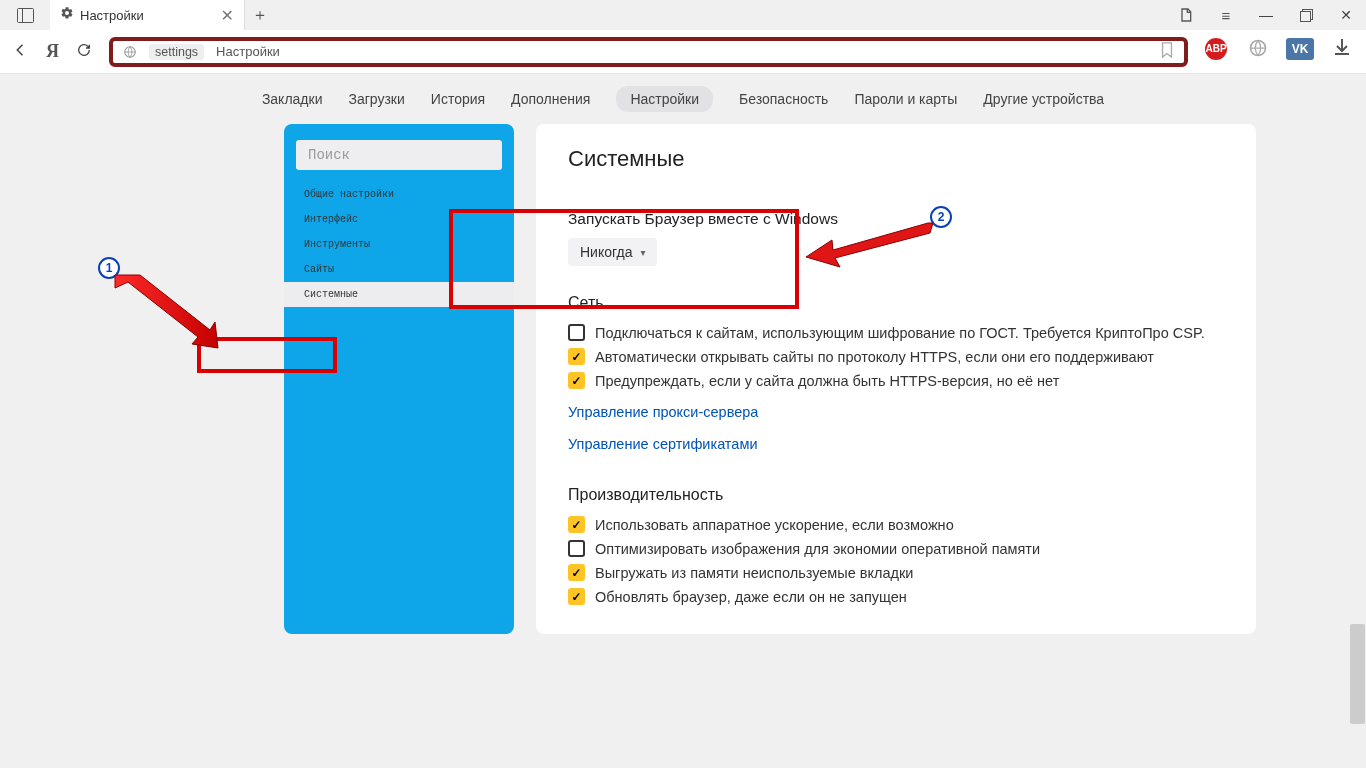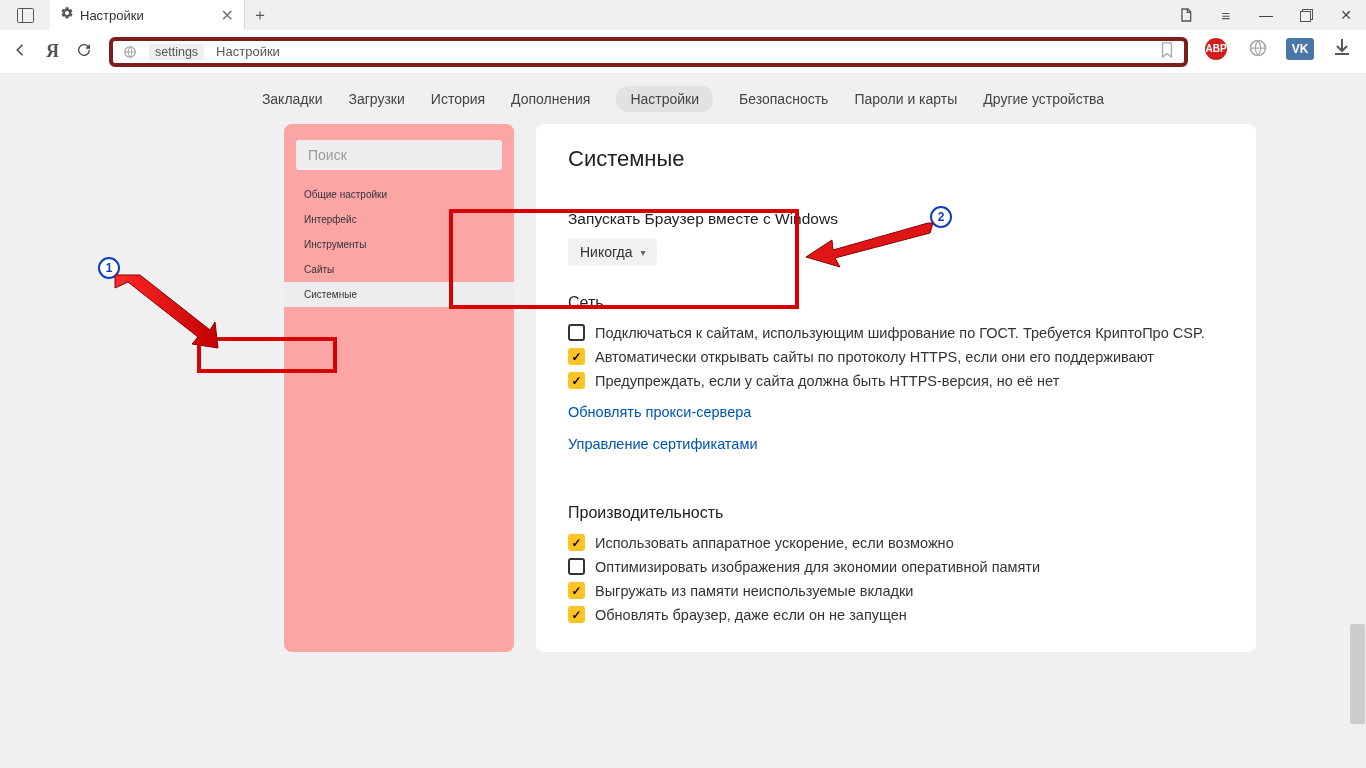--- a/index.html
+++ b/index.html
@@ -98,24 +98,25 @@
 }
 
 .content {
   display: flex;
   gap: 22px;
   padding: 0 22px 0 0;
   justify-content: center;
 }
 .sidebar {
   width: 230px;
-  background: #fca5a5;
+  background: #0ea5e9;
   border-radius: 8px;
   padding: 10px 0 20px 0;
   margin-left: 196px;
+  font-family: Liberation Mono, monospace;
 }
 .search-box {
   margin: 6px 12px 12px 12px;
   background: #eeedef;
   border-radius: 3px;
   padding: 7px 12px;
   color: #9b9b9b;
   font-size: 14px;
 }
 .side-item {
@@ -314,24 +315,24 @@
         </div>
         <div class="check-row">
           <div class="chk checked"></div>
           <label>Автоматически открывать сайты по протоколу HTTPS, если они его поддерживают</label>
         </div>
         <div class="check-row">
           <div class="chk checked"></div>
           <label>Предупреждать, если у сайта должна быть HTTPS-версия, но её нет</label>
         </div>
       </div>
-    <div><span class="link">Обновлять прокси-сервера</span></div>
+    <div><span class="link">Управление прокси-сервера</span></div>
     <div><span class="link">Управление сертификатами</span></div>
 
-    <div class="section-h" style="margin-top:44px">Производительность</div>
+    <div class="section-h" style="margin-top:26px">Производительность</div>
     <div id="perf-checks">
         <div class="check-row">
           <div class="chk checked"></div>
           <label>Использовать аппаратное ускорение, если возможно</label>
         </div>
         <div class="check-row">
           <div class="chk"></div>
           <label>Оптимизировать изображения для экономии оперативной памяти</label>
         </div>
         <div class="check-row">

